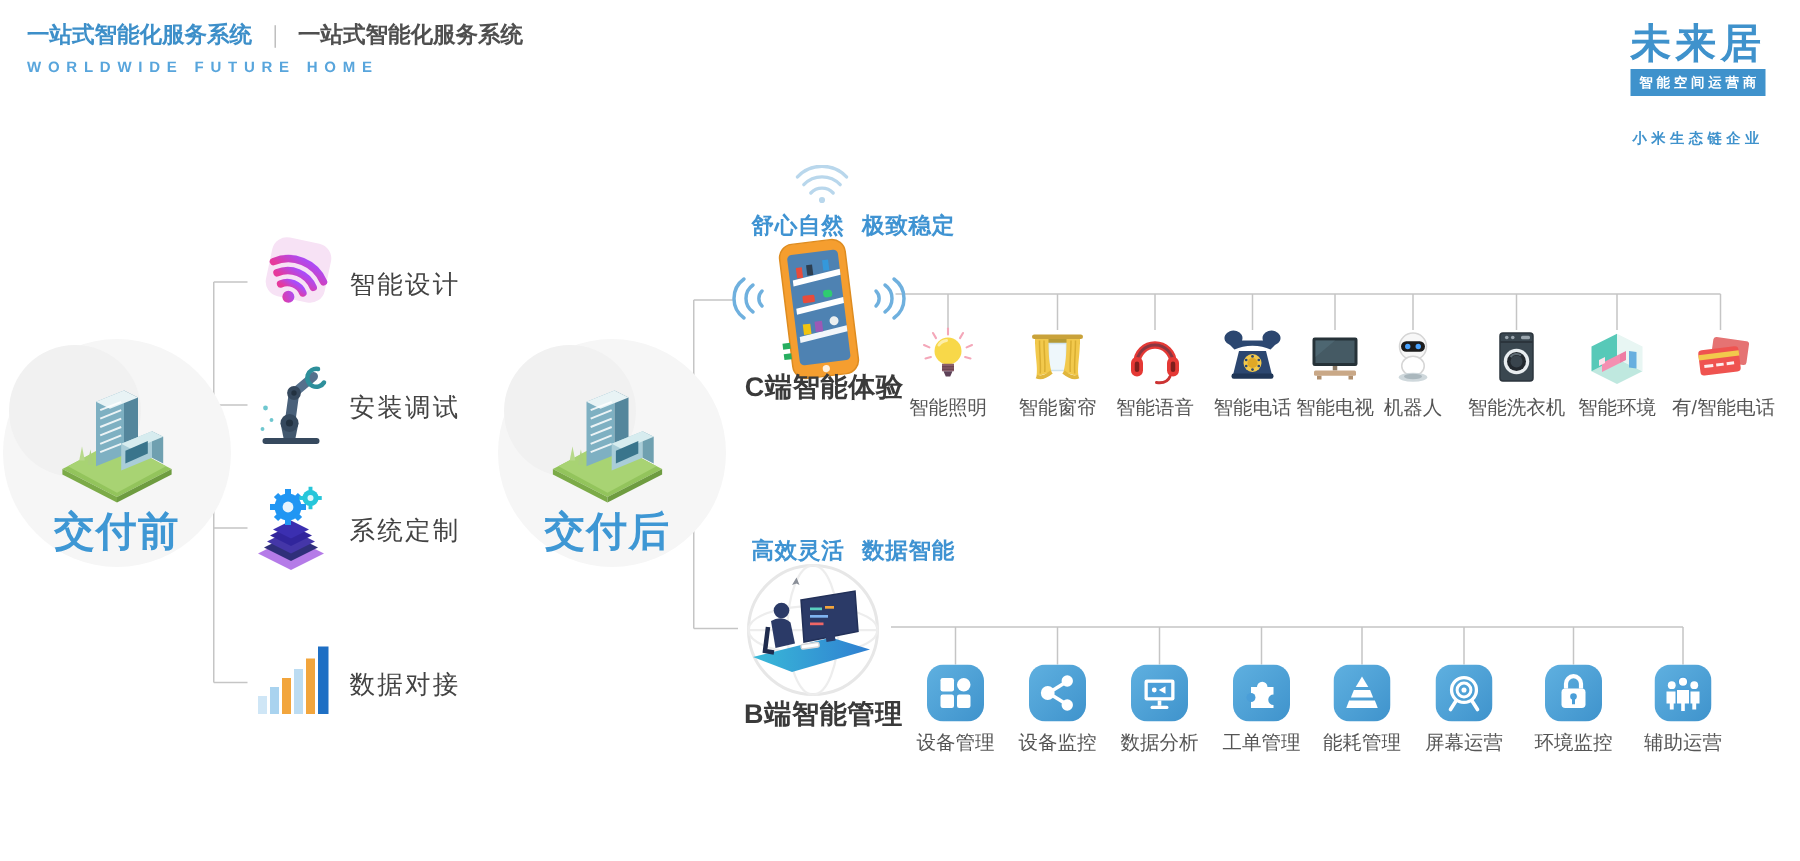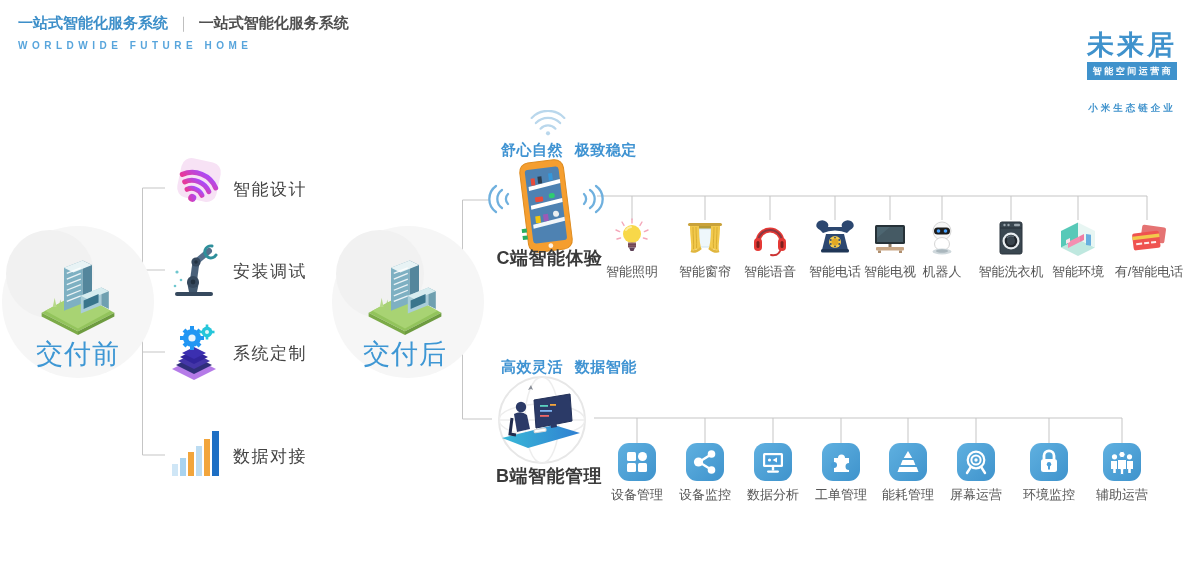--- a/index.html
+++ b/index.html
@@ -5,27 +5,27 @@
   html,body{margin:0;padding:0;background:#fff;font-family:"Liberation Sans","DejaVu Sans",sans-serif;}
   .stage{position:relative;width:1200px;height:574px;background:#ffffff;overflow:hidden;}
   .abs{position:absolute;}
   
   .hdr-title{left:18px;top:14px;font-size:15px;font-weight:bold;white-space:nowrap;}
   .hdr-title .t1{color:#3d8fc9;}
   .hdr-title .sep{color:#b9b9b9;font-weight:normal;padding:0 8px;}
   .hdr-title .t2{color:#4f4f4f;}
   .hdr-sub{left:18px;top:40px;font-size:10px;font-weight:bold;color:#58a5dc;letter-spacing:4.5px;}
   .logo{left:1078px;top:15px;width:108px;text-align:center;}
-  .logo .name{font-size:27px;font-weight:bold;color:#3f92cc;letter-spacing:3px;line-height:1.05;margin-top:16px;}
+  .logo .name{font-size:27px;font-weight:bold;color:#3f92cc;letter-spacing:3px;line-height:1.05;}
   .logo .bar{display:inline-block;margin-top:3px;background:#3f92cc;color:#fff;font-size:9px;letter-spacing:2.5px;padding:2.5px 4px 2px 6px;font-weight:bold;}
   .logo .sub{margin-top:22px;font-size:9.5px;color:#3f92cc;letter-spacing:3px;font-weight:bold;}
   
   .circle{position:absolute;border-radius:50%;background:#f6f6f6;}
   .circle.inner{background:#f1f1f1;}
-  .stage-label{position:absolute;font-size:27px;font-weight:normal;color:#3e97d4;text-align:center;letter-spacing:1px;}
+  .stage-label{position:absolute;font-size:27px;font-weight:bold;color:#3e97d4;text-align:center;letter-spacing:1px;}
   .left-item-label{position:absolute;font-size:17px;color:#434343;letter-spacing:1.5px;white-space:nowrap;}
   .tagline{position:absolute;font-size:15px;font-weight:bold;color:#3f93d2;white-space:nowrap;word-spacing:7px;letter-spacing:0.5px;}
   .branch-label{position:absolute;font-size:18px;font-weight:600;color:#3a3a3a;text-align:center;letter-spacing:0.5px;white-space:nowrap;}
   .leaf{position:absolute;width:80px;text-align:center;pointer-events:none;}
   .leaf svg{display:block;margin:0 auto;}
   .leaf .lbl{display:block;margin-top:5px;font-size:13px;color:#555;white-space:nowrap;}
   .lines{left:0;top:0;}
 </style>
 </head>
 <body>

